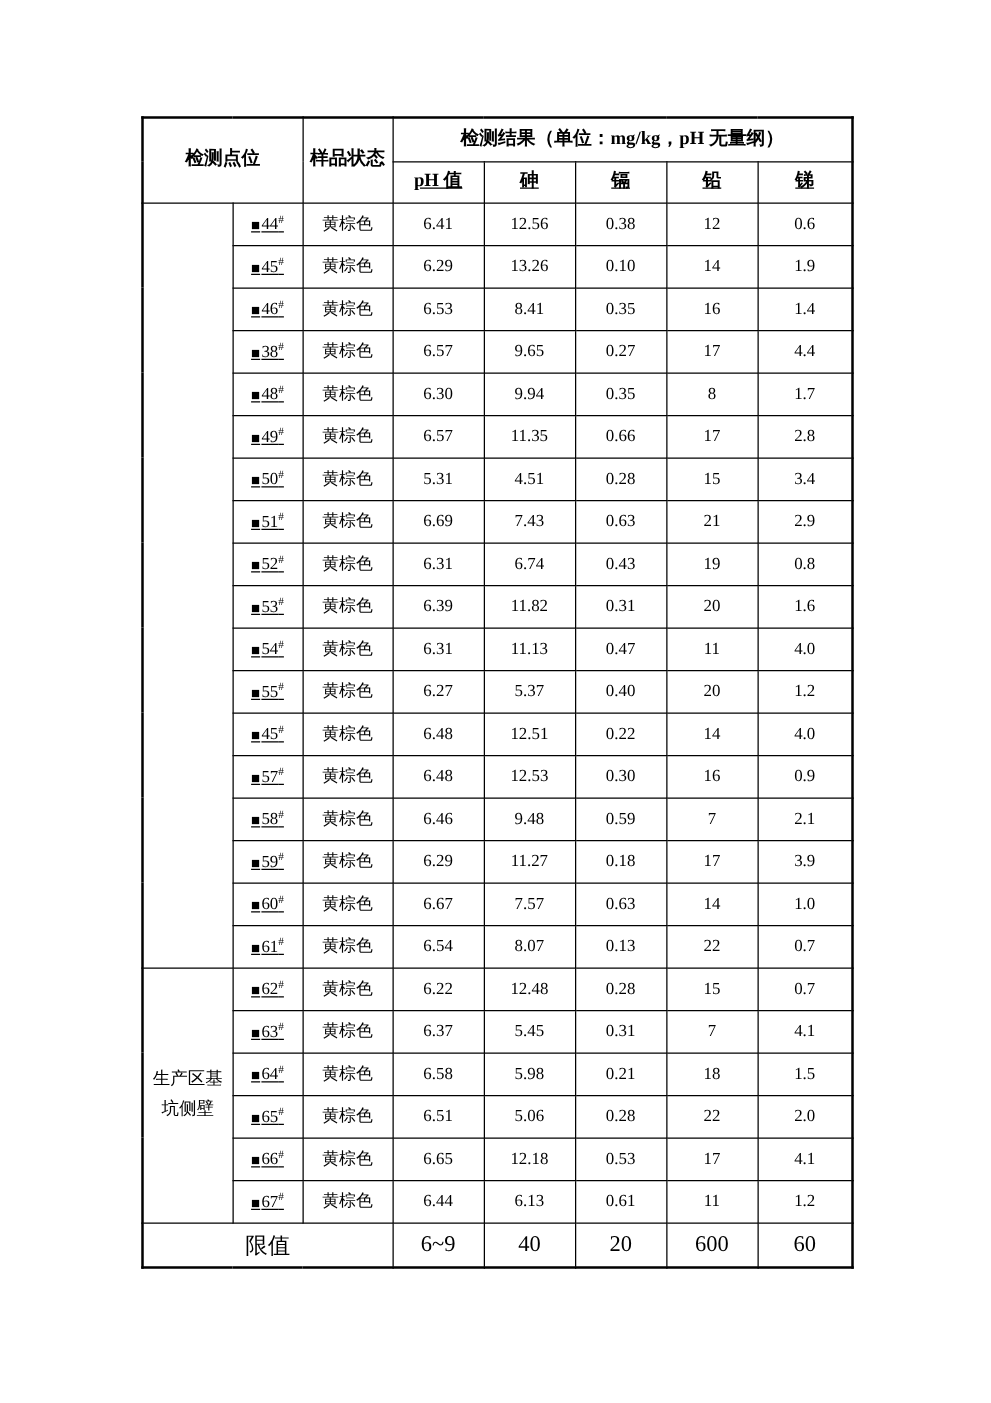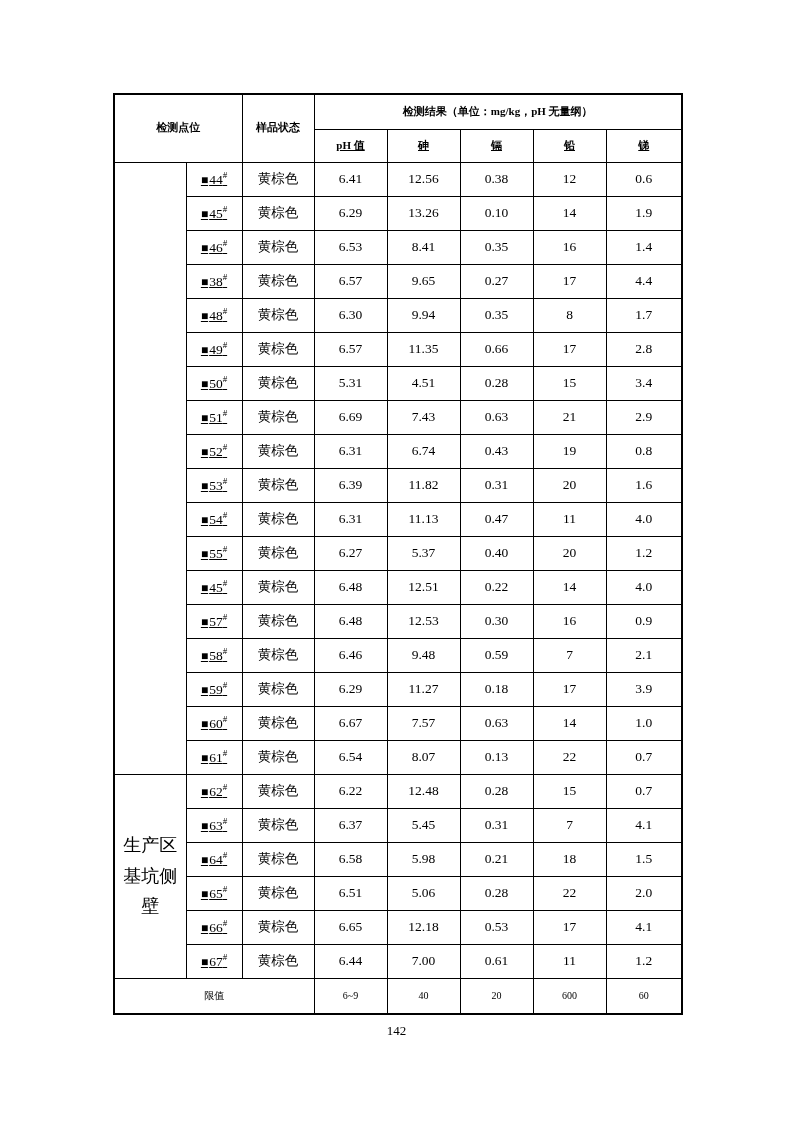--- a/index.html
+++ b/index.html
@@ -32,48 +32,48 @@
     border: 1px solid #000;
     padding: 0 2px;
     text-align: center;
     vertical-align: middle;
     overflow: hidden;
   }
   tr.hrow1 { height: 35px; }
   tr.hrow2 { height: 33px; text-decoration: underline; }
   .hdr {
     font-weight: bold;
-    font-size: 11px;
+    font-size: 15px;
     line-height: 1.45;
   }
   .sample-hdr {
     padding: 0 11px;
     font-family: Liberation Serif, serif;
   }
   .data-cell {
     font-size: 13.5px;
     height: 33px;
   }
   .group-cell {
-    font-size: 18px;
+    font-size: 14px;
     line-height: 1.7;
     padding: 0 4px;
   }
   .point-cell {
     white-space: nowrap;
     text-decoration: underline;
   }
   .point-cell .marker {
     font-size: 12px;
     margin-right: 1px;
   }
   .point-cell sup {
     font-size: 9px;
   }
-  tr.limit-row td { height: 34px; font-size: 10px; margin-left: 40px; }
+  tr.limit-row td { height: 34px; font-size: 18px; margin-left: 40px; }
   .page-number {
     position: absolute;
     left: 0;
     right: 0;
     top: 1023px;
     text-align: center;
     font-size: 13px;
   }
 </style>
 </head>
@@ -313,33 +313,32 @@
           <td class="data-cell">6.65</td>
           <td class="data-cell">12.18</td>
           <td class="data-cell">0.53</td>
           <td class="data-cell">17</td>
           <td class="data-cell">4.1</td>
         </tr>
         <tr>
           <td class="data-cell point-cell"><span class="marker">■</span><span>67</span><sup>#</sup></td>
           <td class="data-cell">黄棕色</td>
           <td class="data-cell">6.44</td>
-          <td class="data-cell">7.00</td>
+          <td class="data-cell">6.13</td>
           <td class="data-cell">0.61</td>
           <td class="data-cell">11</td>
           <td class="data-cell">1.2</td>
         </tr>
       </tbody>
     <tbody>
       <tr class="limit-row">
         <td colspan="3">限值</td>
         <td>6~9</td>
         <td>40</td>
         <td>20</td>
         <td>600</td>
         <td>60</td>
       </tr>
     </tbody>
   </table>
 
-  <div class="page-number">142</div>
 
 </div>
 
 </body></html>

